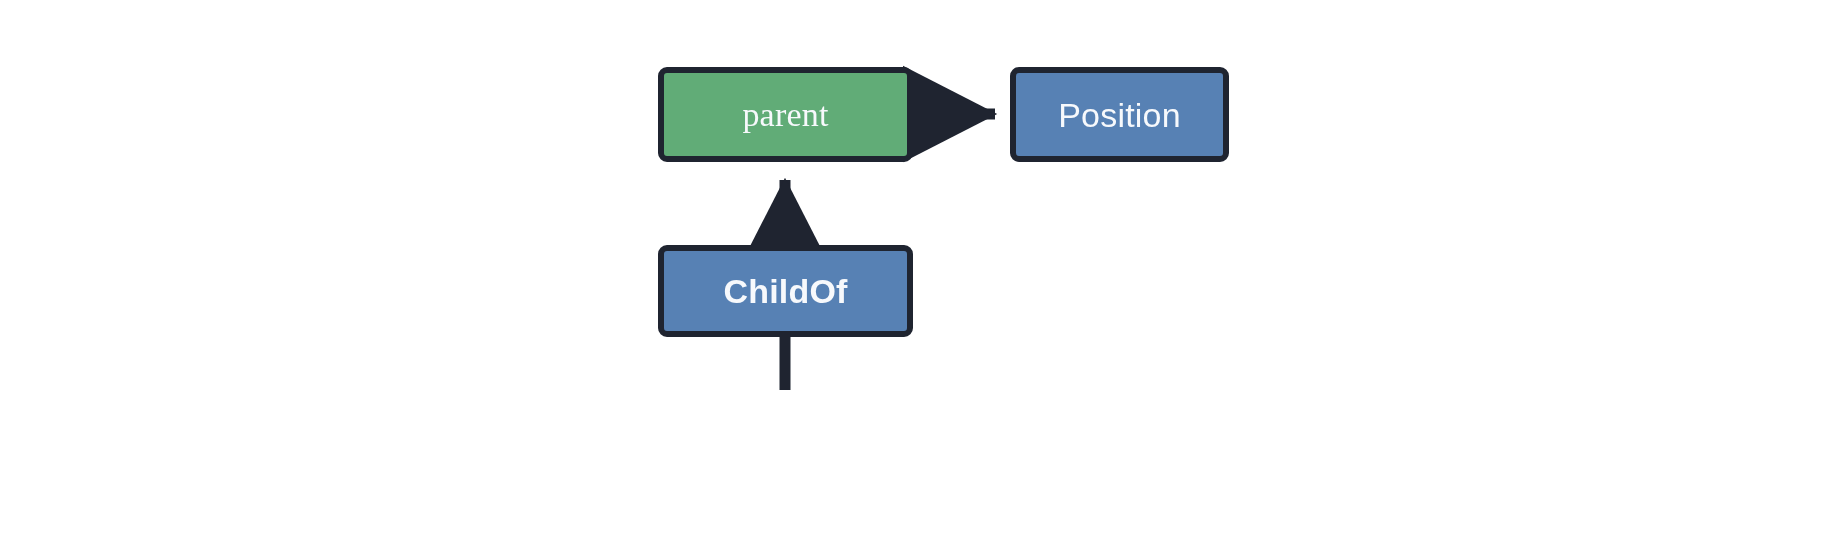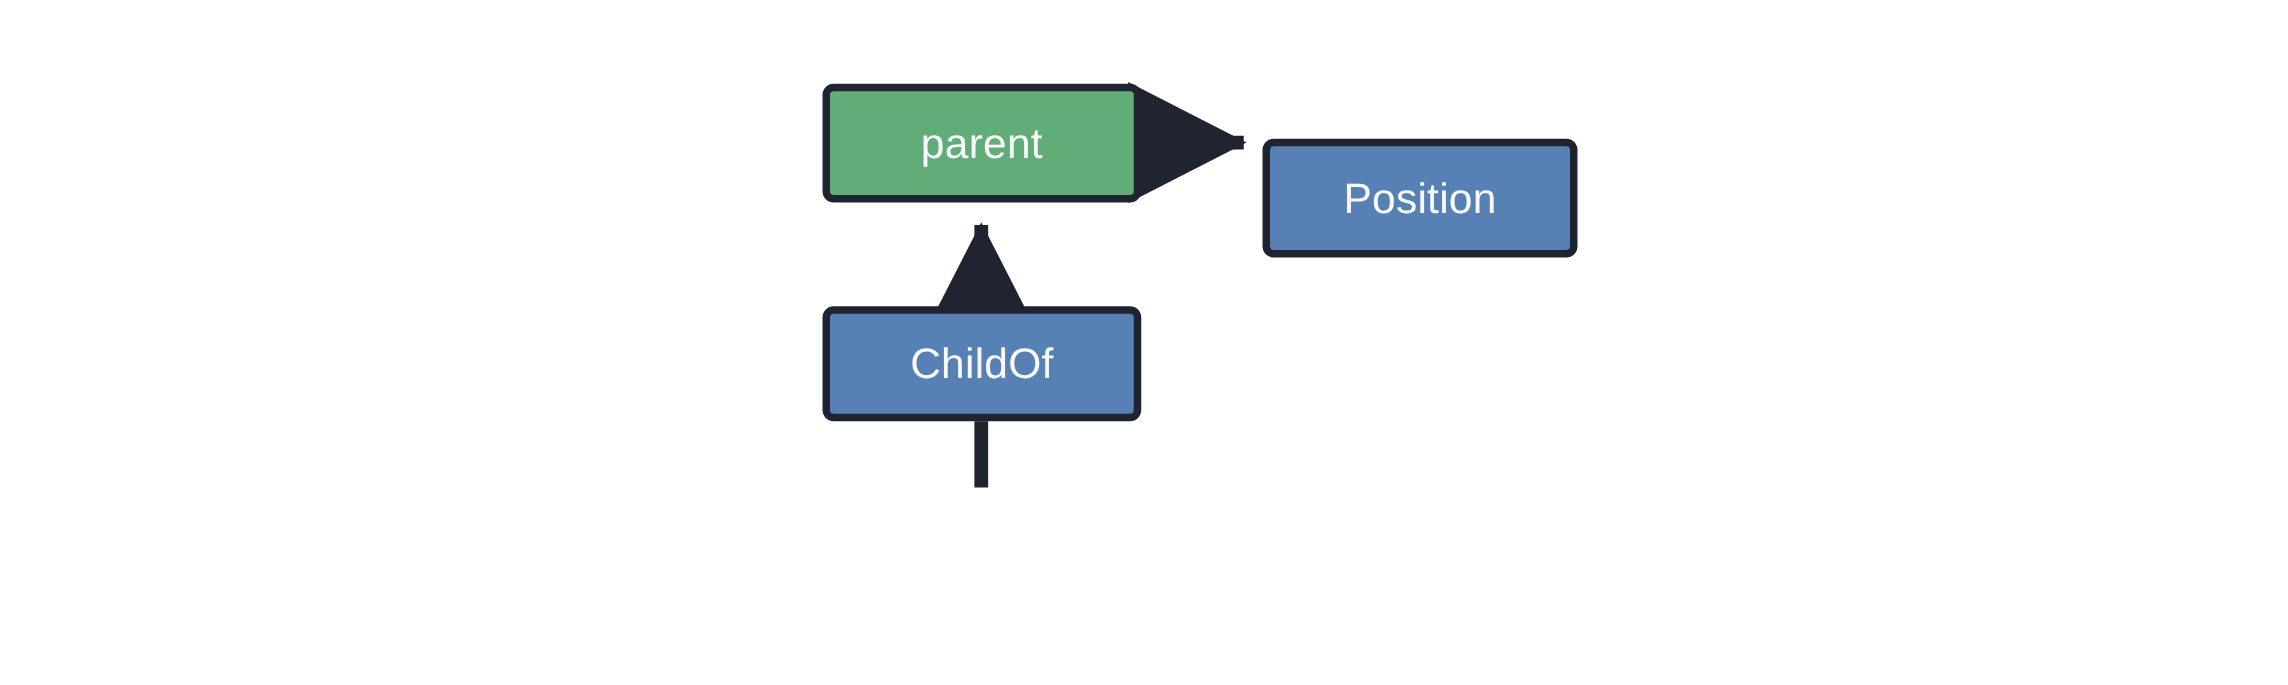--- a/index.html
+++ b/index.html
@@ -38,27 +38,27 @@
     font-weight: 400;
     letter-spacing: 0.2px;
     line-height: 1;
     white-space: nowrap;
     user-select: none;
   }
   .node-entity { background: #61ac77; }
   .node-component { background: #5781b4; }
 
   .node-parent {
-    left: 658px;  top: 67px;  width: 255px; height: 95px;
+    left: 658px;  top: 67px;  width: 255px; height: 95px; font-family: Liberation Serif, serif;
   }
   .node-position {
-    left: 1010px; top: 67px;  width: 252px; height: 95px; margin-top: 44px;
+    left: 1010px; top: 67px;  width: 219px; height: 95px;
   }
   .node-childof {
-    left: 658px;  top: 245px; width: 255px; height: 92px;
+    left: 658px;  top: 245px; width: 255px; height: 92px; font-weight: bold;
   }
   .node-child {
     left: 658px;  top: 390px; width: 255px; height: 92px;
   }
   .node-label {
     display: block;
     pointer-events: none;
   }
 </style>
 </head>

